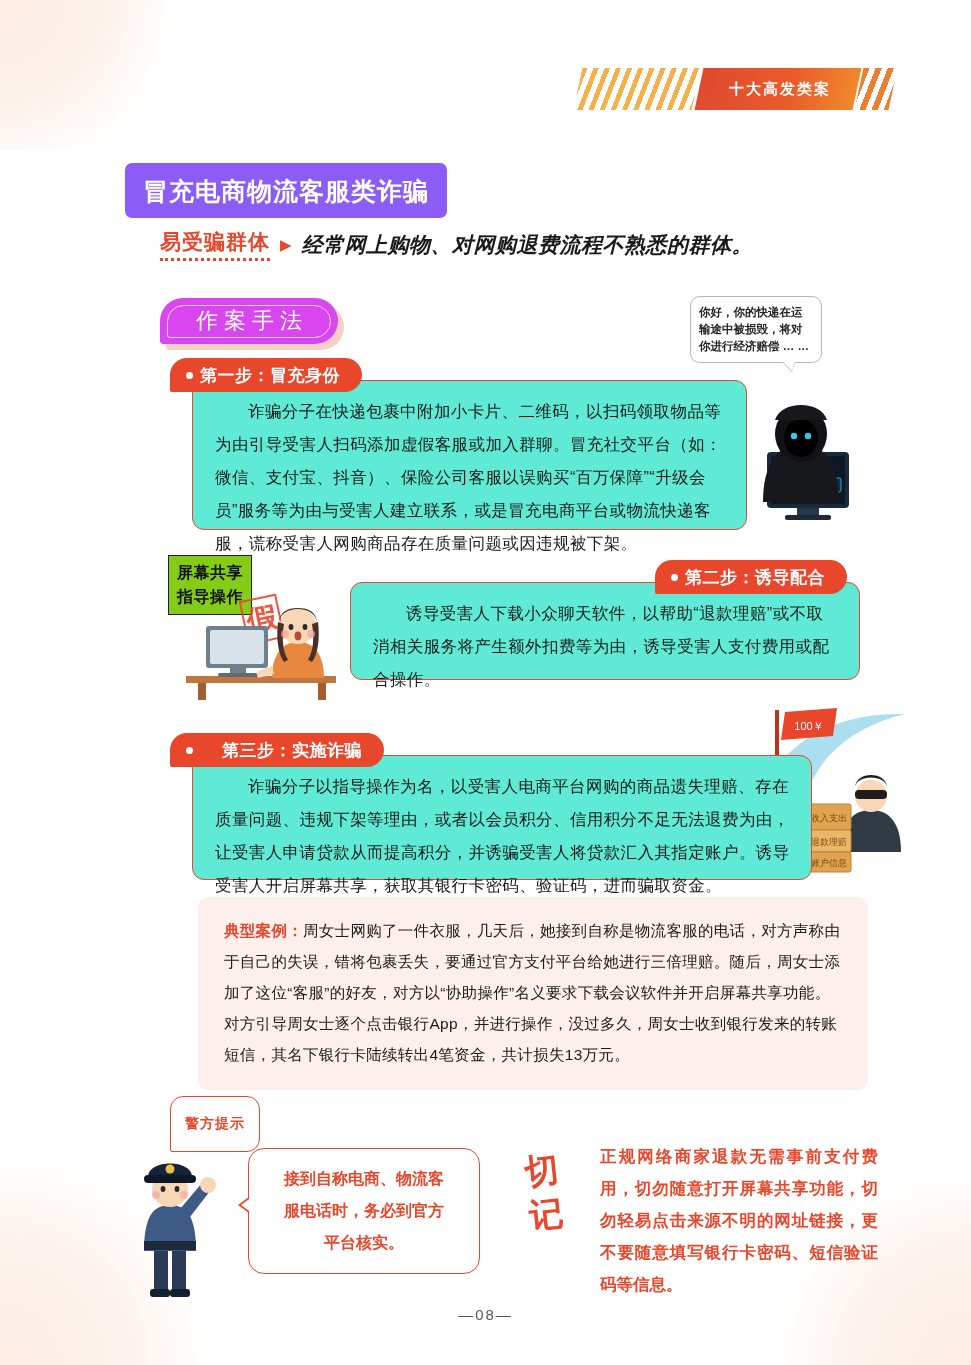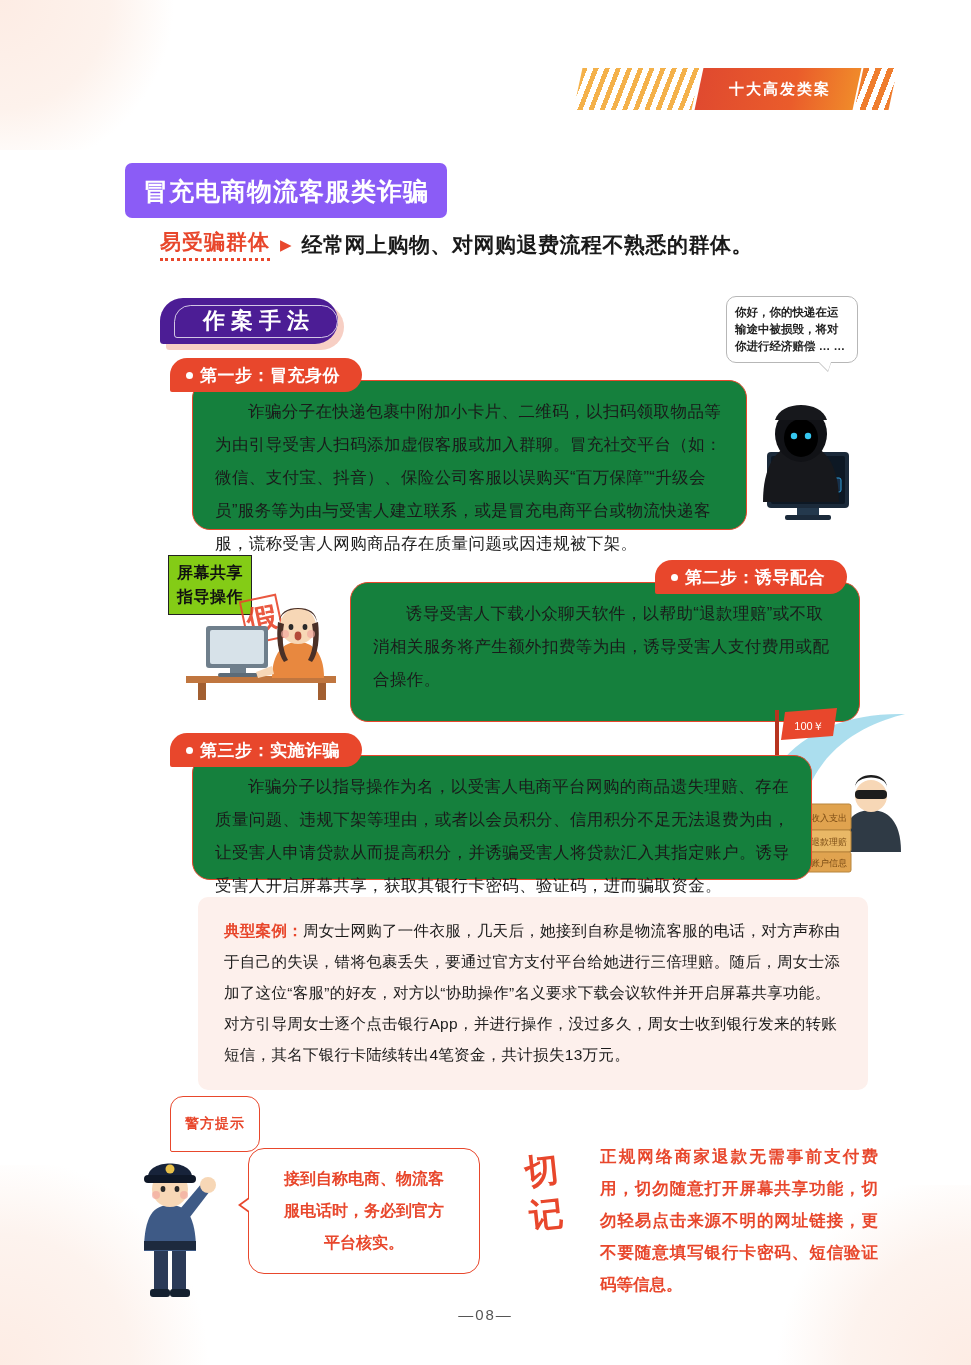--- a/index.html
+++ b/index.html
@@ -74,32 +74,32 @@
     display: flex; align-items: center;
   }
   .victim-label {
     color: #e8472c; font-size: 21px; font-weight: bold; letter-spacing: 1px;
     border-bottom: 3px dotted #e8472c; padding-bottom: 2px;
   }
   .victim-arrow {
     color: #e8472c; font-size: 15px; margin: 0 10px 0 10px;
   }
   .victim-text {
-    color: #1a1a1a; font-size: 21px; font-weight: bold; letter-spacing: 0.5px;
+    color: #1a1a1a; font-size: 21px; font-weight: bold; letter-spacing: 0.5px; font-style: italic;
   }
 
   
   .method-ribbon {
     position: absolute; left: 160px; top: 298px;
     width: 178px; height: 46px;
-    background: #4c1d95;
+    background: #d946ef;
     border-radius: 26px 26px 26px 4px;
     color: #ffffff;
-    font-size: 22px; font-weight: bold; letter-spacing: 6px;
-    display: flex; align-items: center; justify-content: flex-end;
+    font-size: 22px; font-weight: normal; letter-spacing: 6px;
+    display: flex; align-items: center; justify-content: center;
     text-indent: 6px;
     box-shadow: 6px 6px 0 #f7cfc4;
   }
   .method-ribbon .inner {
     border: 1.5px solid rgba(255,255,255,.75);
     border-radius: 22px 22px 22px 4px;
     width: 164px; height: 33px;
     display: flex; align-items: center; justify-content: center;
   }
 
@@ -116,41 +116,40 @@
   }
   .step-pill .dot {
     width: 7px; height: 7px; border-radius: 50%;
     background: #fff; margin-right: 7px; flex: none;
   }
 
   
   .card {
     position: absolute;
     border: 1.6px solid #e8472c;
-    border-radius: 18px;
-    background: #15803d;
+    border-radius: 12px;
+    background: #5eead4;
     font-size: 16.5px;
     line-height: 33px;
     color: #1a1a1a;
     padding: 14px 20px 14px 22px;
     letter-spacing: .4px;
   }
   .card p { margin: 0; text-indent: 2em; }
 
   
   .bubble {
     position: absolute;
     left: 690px; top: 296px; width: 132px;
     border: 1.4px solid #b7b7b7;
     border-radius: 10px;
     background: #fff;
     font-size: 11.5px; line-height: 17px;
     color: #222; font-weight: bold;
     padding: 7px 8px;
-    margin-left: 36px;
   }
   .bubble:after {
     content: ""; position: absolute; right: 26px; bottom: -9px;
     border-left: 9px solid transparent; border-right: 3px solid transparent;
     border-top: 9px solid #fff;
     filter: drop-shadow(0 1px 0 #b7b7b7);
   }
 
   
   .share-label {
@@ -317,21 +316,21 @@
     <circle cx="105" cy="56" r="4" fill="#f2a9a0" opacity=".7"></circle>
     <circle cx="131" cy="56" r="4" fill="#f2a9a0" opacity=".7"></circle>
     <path d="M92 88 L76 94 L78 100 L94 96Z" fill="#f7d7b6"></path>
   </svg>
 </div>
 
 <div class="step-pill" style="left:655px; top:560px;">
   <span class="dot"></span>
   <span>第二步：诱导配合</span>
 </div>
-<div class="card" style="left:350px; top:582px; width:510px; height:140px;">
+<div class="card" style="left:350px; top:582px; width:510px; height:98px;">
   <p>诱导受害人下载小众聊天软件，以帮助“退款理赔”或不取消相关服务将产生额外扣费等为由，诱导受害人支付费用或配合操作。</p>
 </div>
 
 <div class="ill-scam">
   <svg viewBox="0 0 185 175" width="185" height="175">
 
     <path d="M8 150 C8 60 70 12 160 14 C120 24 52 52 52 150 Z" fill="#8fd3e8" opacity=".75"></path>
 
     <path d="M40 12 L92 8 L88 36 L36 40 Z" fill="#e8472c"></path>
     <text x="64" y="30" font-size="11" fill="#fff" text-anchor="middle" font-family="'Liberation Sans',sans-serif">100￥</text>
@@ -348,21 +347,21 @@
 
     <rect x="62" y="104" width="44" height="26" rx="2" fill="#e0a34f" stroke="#b8853c"></rect>
     <text x="84" y="121" font-size="9" fill="#7a4b14" text-anchor="middle" font-family="'Liberation Sans',sans-serif">收入支出</text>
     <rect x="62" y="130" width="44" height="22" rx="2" fill="#e9b866" stroke="#b8853c"></rect>
     <text x="84" y="145" font-size="9" fill="#7a4b14" text-anchor="middle" font-family="'Liberation Sans',sans-serif">退款理赔</text>
     <rect x="62" y="152" width="44" height="20" rx="2" fill="#e0a34f" stroke="#b8853c"></rect>
     <text x="84" y="166" font-size="9" fill="#7a4b14" text-anchor="middle" font-family="'Liberation Sans',sans-serif">账户信息</text>
   </svg>
 </div>
 
-<div class="step-pill" style="left:170px; top:733px;">
+<div class="step-pill" style="left:170px; top:733px;gap:22px;">
   <span class="dot"></span>
   <span>第三步：实施诈骗</span>
 </div>
 <div class="card" style="left:192px; top:755px; width:620px; height:125px;">
   <p>诈骗分子以指导操作为名，以受害人电商平台网购的商品遗失理赔、存在质量问题、违规下架等理由，或者以会员积分、信用积分不足无法退费为由，让受害人申请贷款从而提高积分，并诱骗受害人将贷款汇入其指定账户。诱导受害人开启屏幕共享，获取其银行卡密码、验证码，进而骗取资金。</p>
 </div>
 
 <div class="case-box">
   <span style="text-indent:0;"><b>典型案例：</b><span>周女士网购了一件衣服，几天后，她接到自称是物流客服的电话，对方声称由于自己的失误，错将包裹丢失，要通过官方支付平台给她进行三倍理赔。随后，周女士添加了这位“客服”的好友，对方以“协助操作”名义要求下载会议软件并开启屏幕共享功能。对方引导周女士逐个点击银行App，并进行操作，没过多久，周女士收到银行发来的转账短信，其名下银行卡陆续转出4笔资金，共计损失13万元。</span></span>
 </div>

